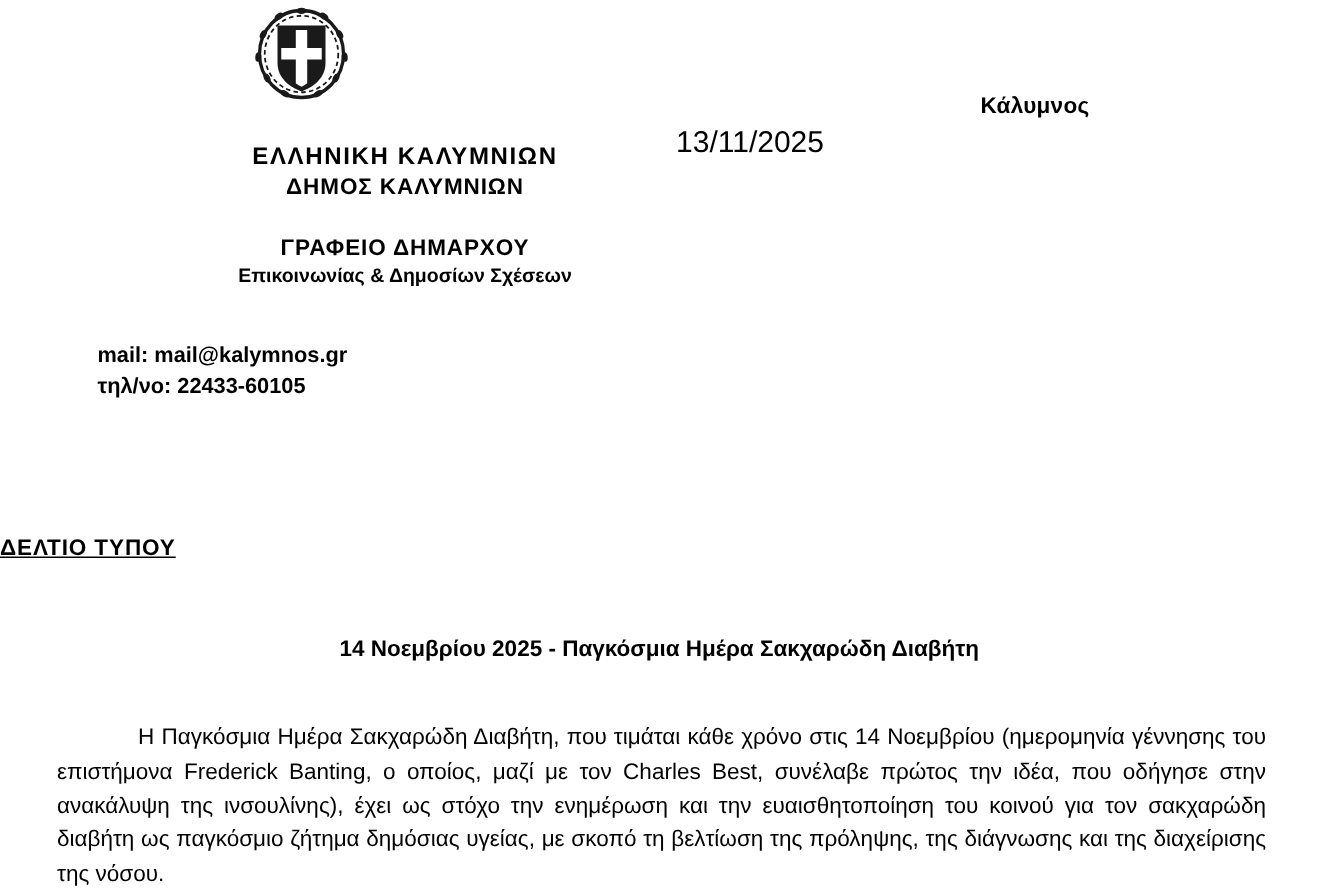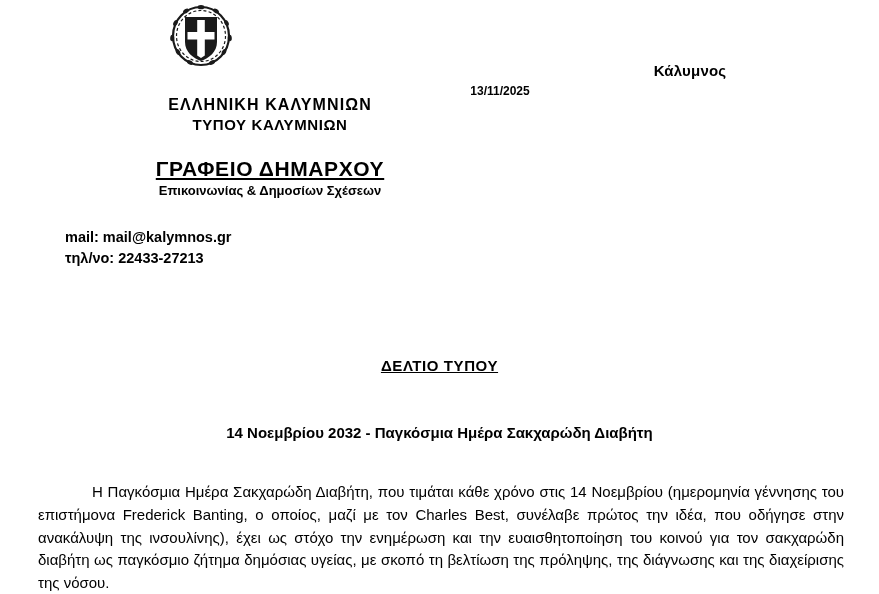--- a/index.html
+++ b/index.html
@@ -39,22 +39,22 @@
     font-size: 15px;
     font-weight: bold;
     letter-spacing: 0.2px;
   }
   .date {
     position: absolute;
     left: 400px;
     top: 84px;
     width: 200px;
     text-align: center;
-    font-size: 12px;
-    font-weight: bold;
+    font-size: 20px;
+    font-weight: normal;
   }
 
   
   .org {
     position: absolute;
     left: 60px;
     top: 96px;
     width: 420px;
     text-align: center;
   }
@@ -71,24 +71,23 @@
   }
 
   .office {
     position: absolute;
     left: 60px;
     top: 157px;
     width: 420px;
     text-align: center;
   }
   .office .line1 {
-    font-size: 21px;
+    font-size: 15px;
     font-weight: bold;
     letter-spacing: 0.6px;
-    text-decoration: underline;
   }
   .office .line2 {
     font-size: 13px;
     font-weight: bold;
     margin-top: 2px;
   }
 
   .contact {
     position: absolute;
     left: 65px;
@@ -97,21 +96,21 @@
     font-weight: bold;
     line-height: 1.45;
   }
 
   
   .doc-title {
     position: absolute;
     left: 0;
     top: 357px;
     width: 879px;
-    text-align: center;
+    text-align: left;
     font-size: 15px;
     font-weight: bold;
     letter-spacing: 0.6px;
   }
   .doc-title span {
     text-decoration: underline;
   }
 
   .subtitle {
     position: absolute;
@@ -169,36 +168,36 @@
       <path d="M29.2 16 H36.8 V28 H46.5 V35.6 H36.8 V51.5 C35.6 52.4 34.3 53.2 33 53.9 C31.7 53.2 30.4 52.4 29.2 51.5 V35.6 H19.5 V28 H29.2 Z" fill="#ffffff"></path>
     </svg>
   </div>
 
   <div class="place">Κάλυμνος</div>
 
   <div class="date">13/11/2025</div>
 
   <div class="org">
     <div class="line1">ΕΛΛΗΝΙΚΗ ΚΑΛΥΜΝΙΩΝ</div>
-    <div class="line2">ΤΥΠΟΥ ΚΑΛΥΜΝΙΩΝ</div>
+    <div class="line2">ΔΗΜΟΣ ΚΑΛΥΜΝΙΩΝ</div>
   </div>
 
   <div class="office">
     <div class="line1">ΓΡΑΦΕΙΟ ΔΗΜΑΡΧΟΥ</div>
     <div class="line2">Επικοινωνίας &amp; Δημοσίων Σχέσεων</div>
   </div>
 
   <div class="contact">
     <div>mail: mail@kalymnos.gr</div>
-    <div>τηλ/νο: 22433-27213</div>
+    <div>τηλ/νο: 22433-60105</div>
   </div>
 
   <div class="doc-title">
     <span>ΔΕΛΤΙΟ ΤΥΠΟΥ</span>
   </div>
 
-  <div class="subtitle">14 Νοεμβρίου 2032 - Παγκόσμια Ημέρα Σακχαρώδη Διαβήτη</div>
+  <div class="subtitle">14 Νοεμβρίου 2025 - Παγκόσμια Ημέρα Σακχαρώδη Διαβήτη</div>
 
   <div class="body-text">
     <span class="indent"></span><span>Η Παγκόσμια Ημέρα Σακχαρώδη Διαβήτη, που τιμάται κάθε χρόνο στις 14 Νοεμβρίου (ημερομηνία γέννησης του επιστήμονα Frederick Banting, ο οποίος, μαζί με τον Charles Best, συνέλαβε πρώτος την ιδέα, που οδήγησε στην ανακάλυψη της ινσουλίνης), έχει ως στόχο την ενημέρωση και την ευαισθητοποίηση του κοινού για τον σακχαρώδη διαβήτη ως παγκόσμιο ζήτημα δημόσιας υγείας, με σκοπό τη βελτίωση της πρόληψης, της διάγνωσης και της διαχείρισης της νόσου.</span>
   </div>
 
 </div>
 
 </body></html>

